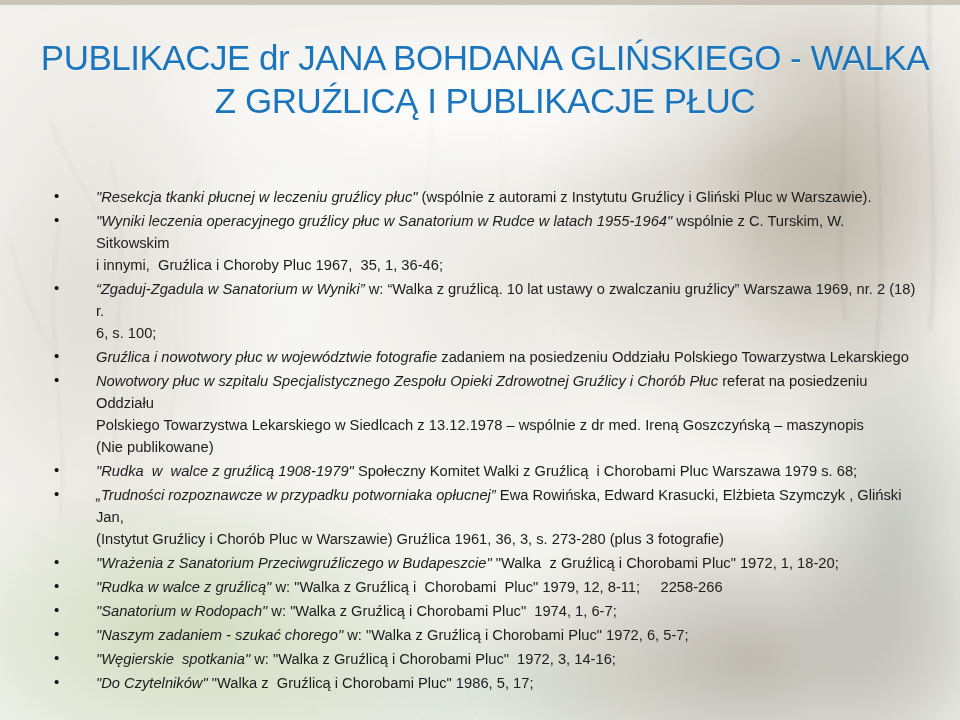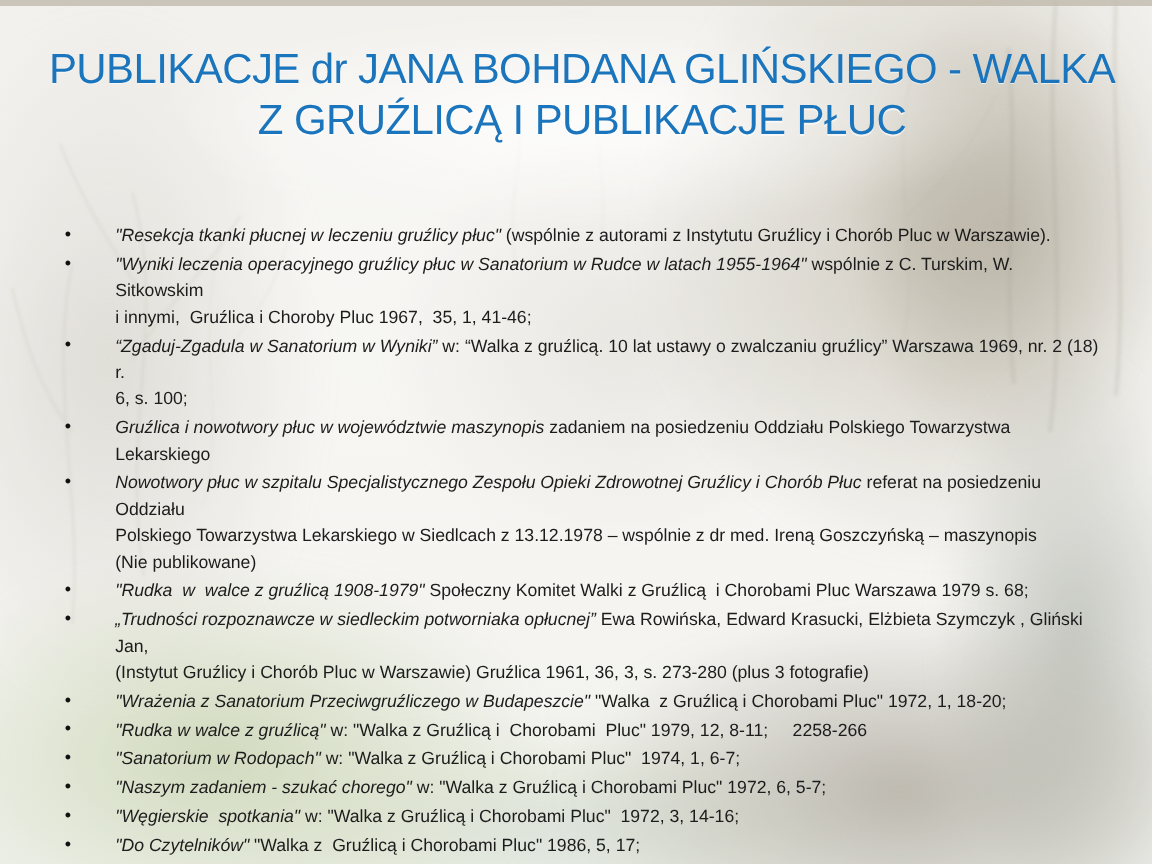--- a/index.html
+++ b/index.html
@@ -90,27 +90,27 @@
     <div class="bg-topline"></div>
   </div>
 
   <div class="title">
     <div>PUBLIKACJE dr JANA BOHDANA GLIŃSKIEGO - WALKA</div>
     <div>Z GRUŹLICĄ I PUBLIKACJE PŁUC</div>
   </div>
 
   <div class="content">
     <ul class="publist">
-        <li class="pub"><span class="marker">•</span><span class="ptxt"><span class="s-i">"Resekcja tkanki płucnej w leczeniu gruźlicy płuc"</span><span> (wspólnie z autorami z Instytutu Gruźlicy i Chorób Pluc w Warszawie).</span><br></span></li>
-        <li class="pub"><span class="marker">•</span><span class="ptxt"><span class="s-i">"Wyniki leczenia operacyjnego gruźlicy płuc w Sanatorium w Rudce w latach 1955-1964"</span><span> wspólnie z C. Turskim, W. Sitkowskim</span><br><span>i innymi,  Gruźlica i Choroby Pluc 1967,  35, 1, 41-46;</span></span></li>
+        <li class="pub"><span class="marker">•</span><span class="ptxt"><span class="s-i">"Resekcja tkanki płucnej w leczeniu gruźlicy płuc"</span><span> (wspólnie z autorami z Instytutu Gruźlicy i Gliński Pluc w Warszawie).</span><br></span></li>
+        <li class="pub"><span class="marker">•</span><span class="ptxt"><span class="s-i">"Wyniki leczenia operacyjnego gruźlicy płuc w Sanatorium w Rudce w latach 1955-1964"</span><span> wspólnie z C. Turskim, W. Sitkowskim</span><br><span>i innymi,  Gruźlica i Choroby Pluc 1967,  35, 1, 36-46;</span></span></li>
         <li class="pub"><span class="marker">•</span><span class="ptxt"><span class="s-i">“Zgaduj-Zgadula w Sanatorium w Wyniki”</span><span> w: “Walka z gruźlicą. 10 lat ustawy o zwalczaniu gruźlicy” Warszawa 1969, nr. 2 (18) r.</span><br><span>6, s. 100;</span></span></li>
-        <li class="pub"><span class="marker">•</span><span class="ptxt"><span class="s-i">Gruźlica i nowotwory płuc w województwie maszynopis</span><span> zadaniem na posiedzeniu Oddziału Polskiego Towarzystwa Lekarskiego</span><br></span></li>
+        <li class="pub"><span class="marker">•</span><span class="ptxt"><span class="s-i">Gruźlica i nowotwory płuc w województwie fotografie</span><span> zadaniem na posiedzeniu Oddziału Polskiego Towarzystwa Lekarskiego</span><br></span></li>
         <li class="pub"><span class="marker">•</span><span class="ptxt"><span class="s-i">Nowotwory płuc w szpitalu Specjalistycznego Zespołu Opieki Zdrowotnej Gruźlicy i Chorób Płuc</span><span> referat na posiedzeniu Oddziału</span><br><span>Polskiego Towarzystwa Lekarskiego w Siedlcach z 13.12.1978 – wspólnie z dr med. Ireną Goszczyńską – maszynopis</span><br><span>(Nie publikowane)</span></span></li>
         <li class="pub"><span class="marker">•</span><span class="ptxt"><span class="s-i">"Rudka  w  walce z gruźlicą 1908-1979"</span><span> Społeczny Komitet Walki z Gruźlicą  i Chorobami Pluc Warszawa 1979 s. 68;</span></span></li>
-        <li class="pub"><span class="marker">•</span><span class="ptxt"><span class="s-i">„Trudności rozpoznawcze w siedleckim potworniaka opłucnej”</span><span> Ewa Rowińska, Edward Krasucki, Elżbieta Szymczyk , Gliński Jan,</span><br><span>(Instytut Gruźlicy i Chorób Pluc w Warszawie) Gruźlica 1961, 36, 3, s. 273-280 (plus 3 fotografie)</span></span></li>
+        <li class="pub"><span class="marker">•</span><span class="ptxt"><span class="s-i">„Trudności rozpoznawcze w przypadku potworniaka opłucnej”</span><span> Ewa Rowińska, Edward Krasucki, Elżbieta Szymczyk , Gliński Jan,</span><br><span>(Instytut Gruźlicy i Chorób Pluc w Warszawie) Gruźlica 1961, 36, 3, s. 273-280 (plus 3 fotografie)</span></span></li>
         <li class="pub"><span class="marker">•</span><span class="ptxt"><span class="s-i">"Wrażenia z Sanatorium Przeciwgruźliczego w Budapeszcie"</span><span> "Walka  z Gruźlicą i Chorobami Pluc" 1972, 1, 18-20;</span></span></li>
         <li class="pub"><span class="marker">•</span><span class="ptxt"><span class="s-i">"Rudka w walce z gruźlicą"</span><span> w: "Walka z Gruźlicą i  Chorobami  Pluc" 1979, 12, 8-11;     2258-266</span></span></li>
         <li class="pub"><span class="marker">•</span><span class="ptxt"><span class="s-i">"Sanatorium w Rodopach"</span><span> w: "Walka z Gruźlicą i Chorobami Pluc"  1974, 1, 6-7;</span></span></li>
         <li class="pub"><span class="marker">•</span><span class="ptxt"><span class="s-i">"Naszym zadaniem - szukać chorego"</span><span> w: "Walka z Gruźlicą i Chorobami Pluc" 1972, 6, 5-7;</span></span></li>
         <li class="pub"><span class="marker">•</span><span class="ptxt"><span class="s-i">"Węgierskie  spotkania"</span><span> w: "Walka z Gruźlicą i Chorobami Pluc"  1972, 3, 14-16;</span></span></li>
         <li class="pub"><span class="marker">•</span><span class="ptxt"><span class="s-i">"Do Czytelników"</span><span> "Walka z  Gruźlicą i Chorobami Pluc" 1986, 5, 17;</span></span></li>
       </ul>
   </div>
 
 </div>

